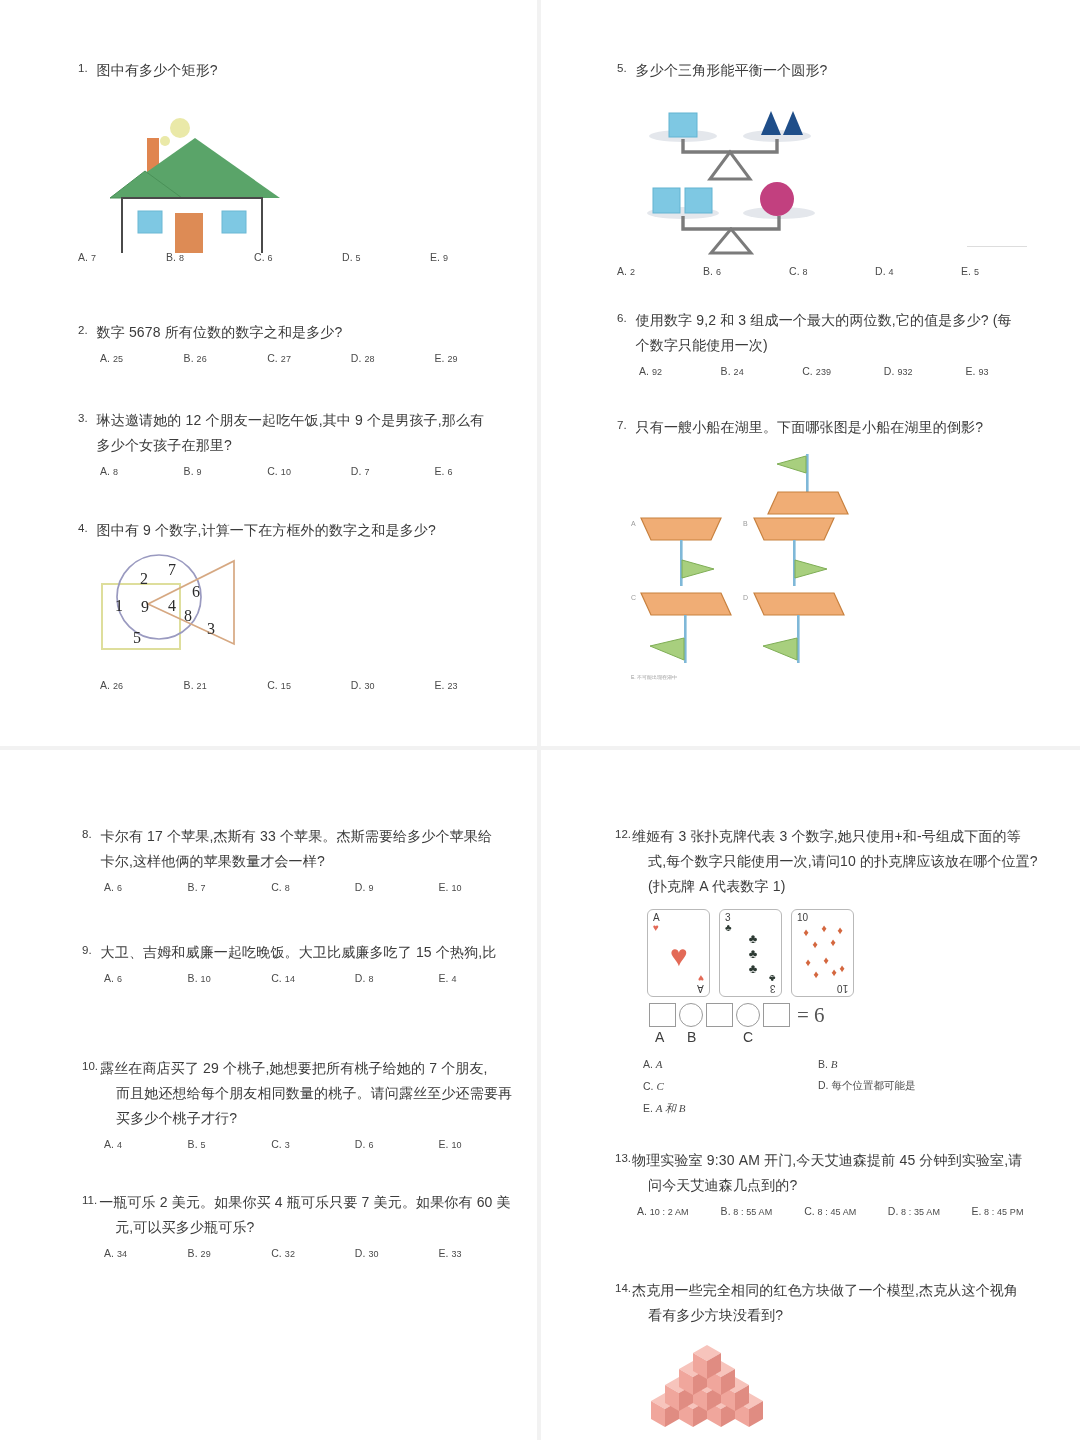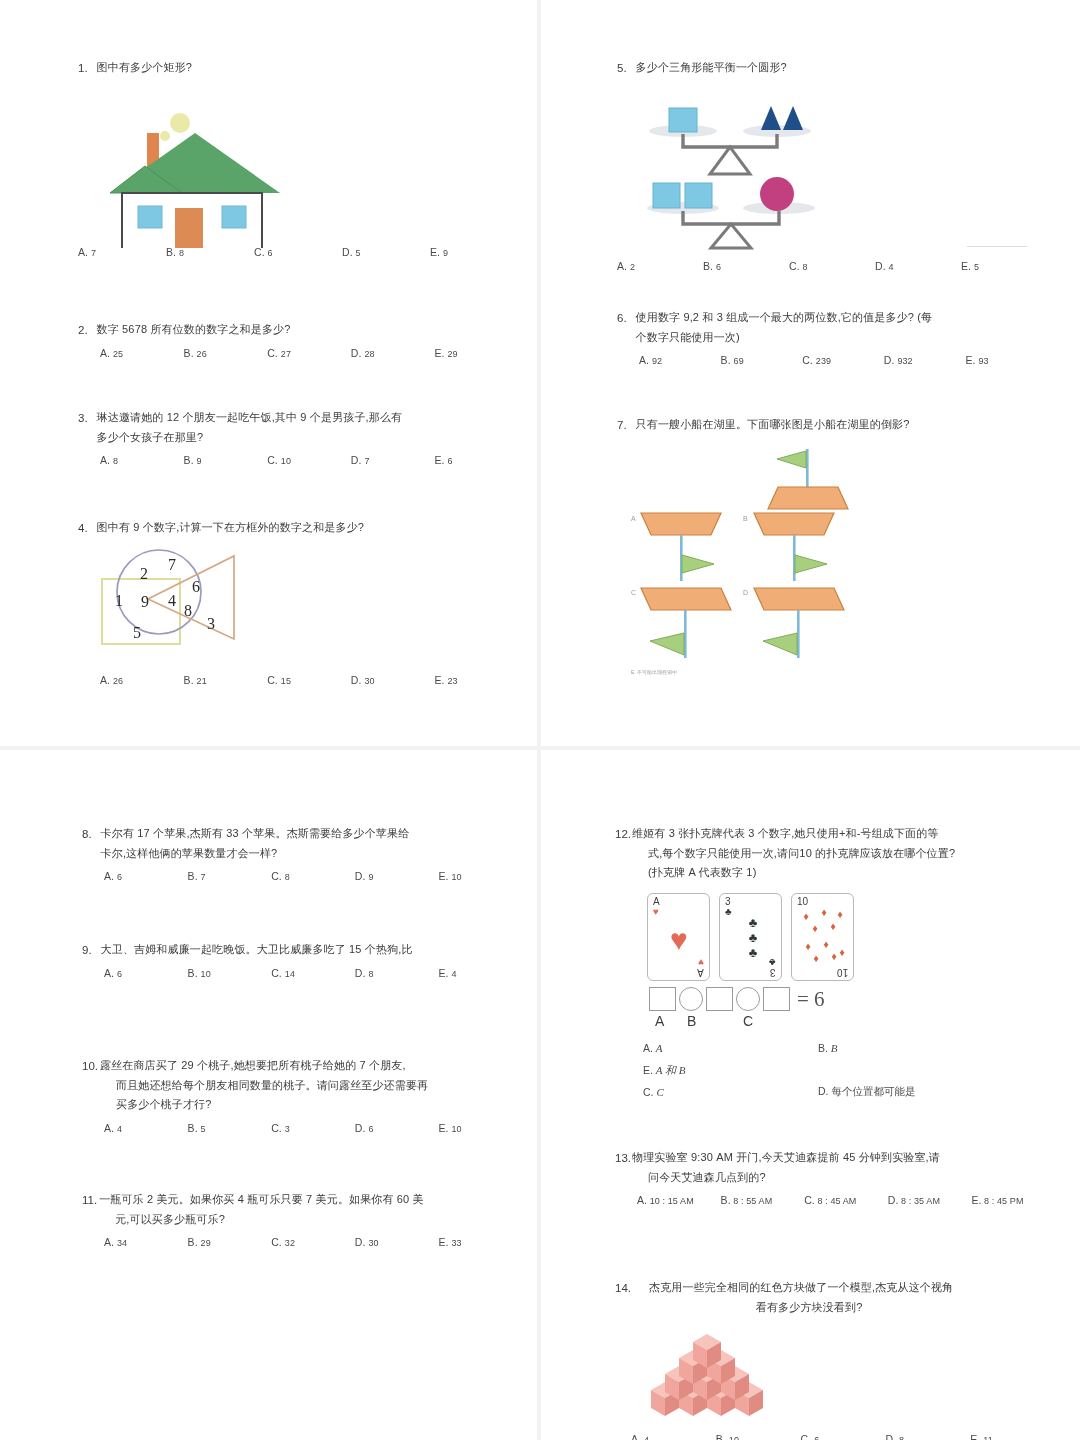--- a/index.html
+++ b/index.html
@@ -18,21 +18,21 @@
   #pane-bl { left:0;   top:750px; width:537px; height:690px; }
   #pane-br { left:541px; top:750px; width:539px; height:690px; }
 
   .q { position:absolute; width:100%; }
   .qrow { display:flex; align-items:flex-start; }
   .qnum {
     font-size:11.5px; color:#3b3b3b; line-height:1.75;
     white-space:pre; flex:0 0 auto;
   }
   .qtext {
-    font-size:11px; color:#3b3b3b; line-height:1.78;
+    font-size:14px; color:#3b3b3b; line-height:1.78;
     letter-spacing:0.15px;
   }
   .qtext .hang { display:block; }
   .opts {
     display:flex; margin-top:7px; font-size:10px; color:#4a4a4a;
     letter-spacing:.1px;
   }
   .opts .o { flex:1 1 0; }
   .opts .o .lab { font-size:10.5px; }
   .opts .o .val { font-size:9px; }
@@ -204,21 +204,21 @@
   <div class="q" style="left:76px; top:308px; width:430px;">
     <div class="qrow">
       <span class="qnum">6.</span>
       <span class="qtext" style="margin-left:9px;">
         <span class="hang">使用数字 9,2 和 3 组成一个最大的两位数,它的值是多少? (每</span>
         <span class="hang">个数字只能使用一次)</span>
       </span>
     </div>
     <div class="opts" style="padding-left:22px;">
       <div class="o"><span class="lab">A.</span> <span class="val">92</span></div>
-      <div class="o"><span class="lab">B.</span> <span class="val">69</span></div>
+      <div class="o"><span class="lab">B.</span> <span class="val">24</span></div>
       <div class="o"><span class="lab">C.</span> <span class="val">239</span></div>
       <div class="o"><span class="lab">D.</span> <span class="val">932</span></div>
       <div class="o"><span class="lab">E.</span> <span class="val">93</span></div>
     </div>
   </div>
 
   <div class="q" style="left:76px; top:415px; width:440px;">
     <div class="qrow">
       <span class="qnum">7.</span>
       <span class="qtext" style="margin-left:9px;">只有一艘小船在湖里。下面哪张图是小船在湖里的倒影?</span>
@@ -399,50 +399,50 @@
         <span style="width:40px;">C</span>
       </div>
     </div>
 
     <div class="opts2" style="margin:8px 0 0 28px;">
       <div class="r">
         <span class="c1"><span>A.</span> <span class="ital">A</span></span>
         <span class="c2"><span>B.</span> <span class="ital">B</span></span>
       </div>
       <div class="r">
-        <span class="c1"><span>E.</span> <span class="ital">A 和 B</span></span>
-      </div>
-      <div class="r">
         <span class="c1"><span>C.</span> <span class="ital">C</span></span>
         <span class="c2"><span>D.</span> <span>每个位置都可能是</span></span>
+      </div>
+      <div class="r">
+        <span class="c1"><span>E.</span> <span class="ital">A 和 B</span></span>
       </div>
     </div>
   </div>
 
   <div class="q" style="left:74px; top:398px; width:440px;">
     <div class="qrow">
       <span class="qnum">13.</span>
       <span class="qtext" style="margin-left:1px;">
         <span class="hang">物理实验室 9:30 AM 开门,今天艾迪森提前 45 分钟到实验室,请</span>
         <span class="hang" style="margin-left:16px;">问今天艾迪森几点到的?</span>
       </span>
     </div>
     <div class="opts" style="padding-left:22px; font-size:9px;">
-      <div class="o"><span class="lab">A.</span> <span class="val">10 : 15 AM</span></div>
+      <div class="o"><span class="lab">A.</span> <span class="val">10 : 2 AM</span></div>
       <div class="o"><span class="lab">B.</span> <span class="val">8 : 55 AM</span></div>
       <div class="o"><span class="lab">C.</span> <span class="val">8 : 45 AM</span></div>
       <div class="o"><span class="lab">D.</span> <span class="val">8 : 35 AM</span></div>
       <div class="o"><span class="lab">E.</span> <span class="val">8 : 45 PM</span></div>
     </div>
   </div>
 
   <div class="q" style="left:74px; top:528px; width:440px;">
     <div class="qrow">
       <span class="qnum">14.</span>
-      <span class="qtext" style="margin-left:18px;text-align:center;">
+      <span class="qtext" style="margin-left:1px;">
         <span class="hang">杰克用一些完全相同的红色方块做了一个模型,杰克从这个视角</span>
         <span class="hang" style="margin-left:16px;">看有多少方块没看到?</span>
       </span>
     </div>
     <div class="fig" style="margin:10px 0 0 30px;">
       <svg width="150" height="100" viewBox="0 0 150 100">
         <defs>
           <g id="cube">
             <polygon points="0,8 14,0 28,8 14,16" fill="#f7c4bc"></polygon>
             <polygon points="0,8 14,16 14,34 0,26" fill="#f0a69c"></polygon>

